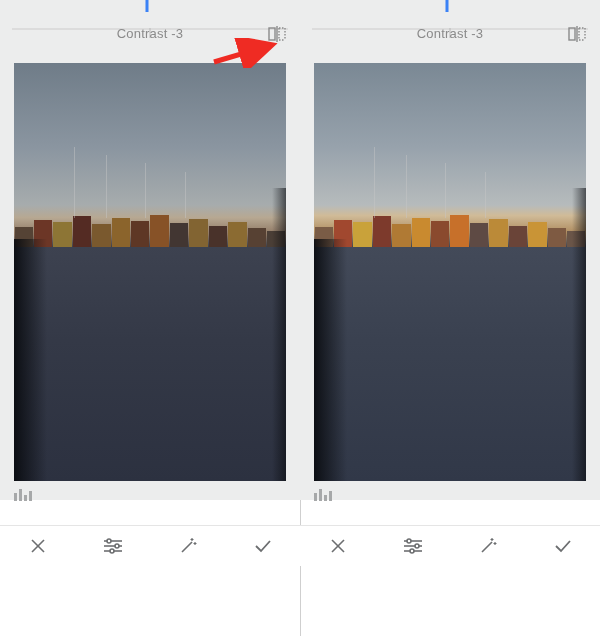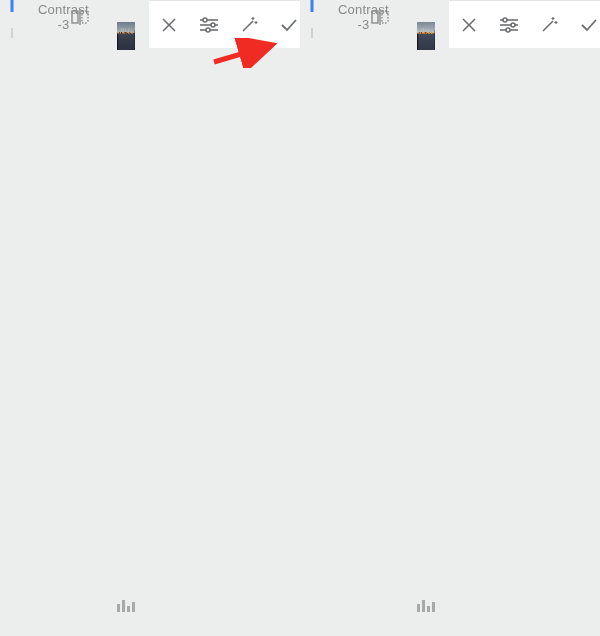--- a/index.html
+++ b/index.html
@@ -1,24 +1,24 @@
 <!DOCTYPE html>
 <html><head>
 <meta charset="utf-8">
 <style>
   * { box-sizing: border-box; margin: 0; padding: 0; }
   html, body { width: 600px; height: 636px; overflow: hidden; font-family: -apple-system, Helvetica, Arial, sans-serif; }
   body { display: flex; background: #fff; }
 
   .pane {
     width: 300px;
-    height: 636px;
+    height: 500px;
     background: #eceded;
     display: flex;
-    flex-direction: row;
+    flex-direction: column;
     position: relative;
   }
   .divider {
     position: absolute;
     left: 300px; top: 0; bottom: 0;
     width: 1px;
     background: #cfcfcf;
   }
 
   

